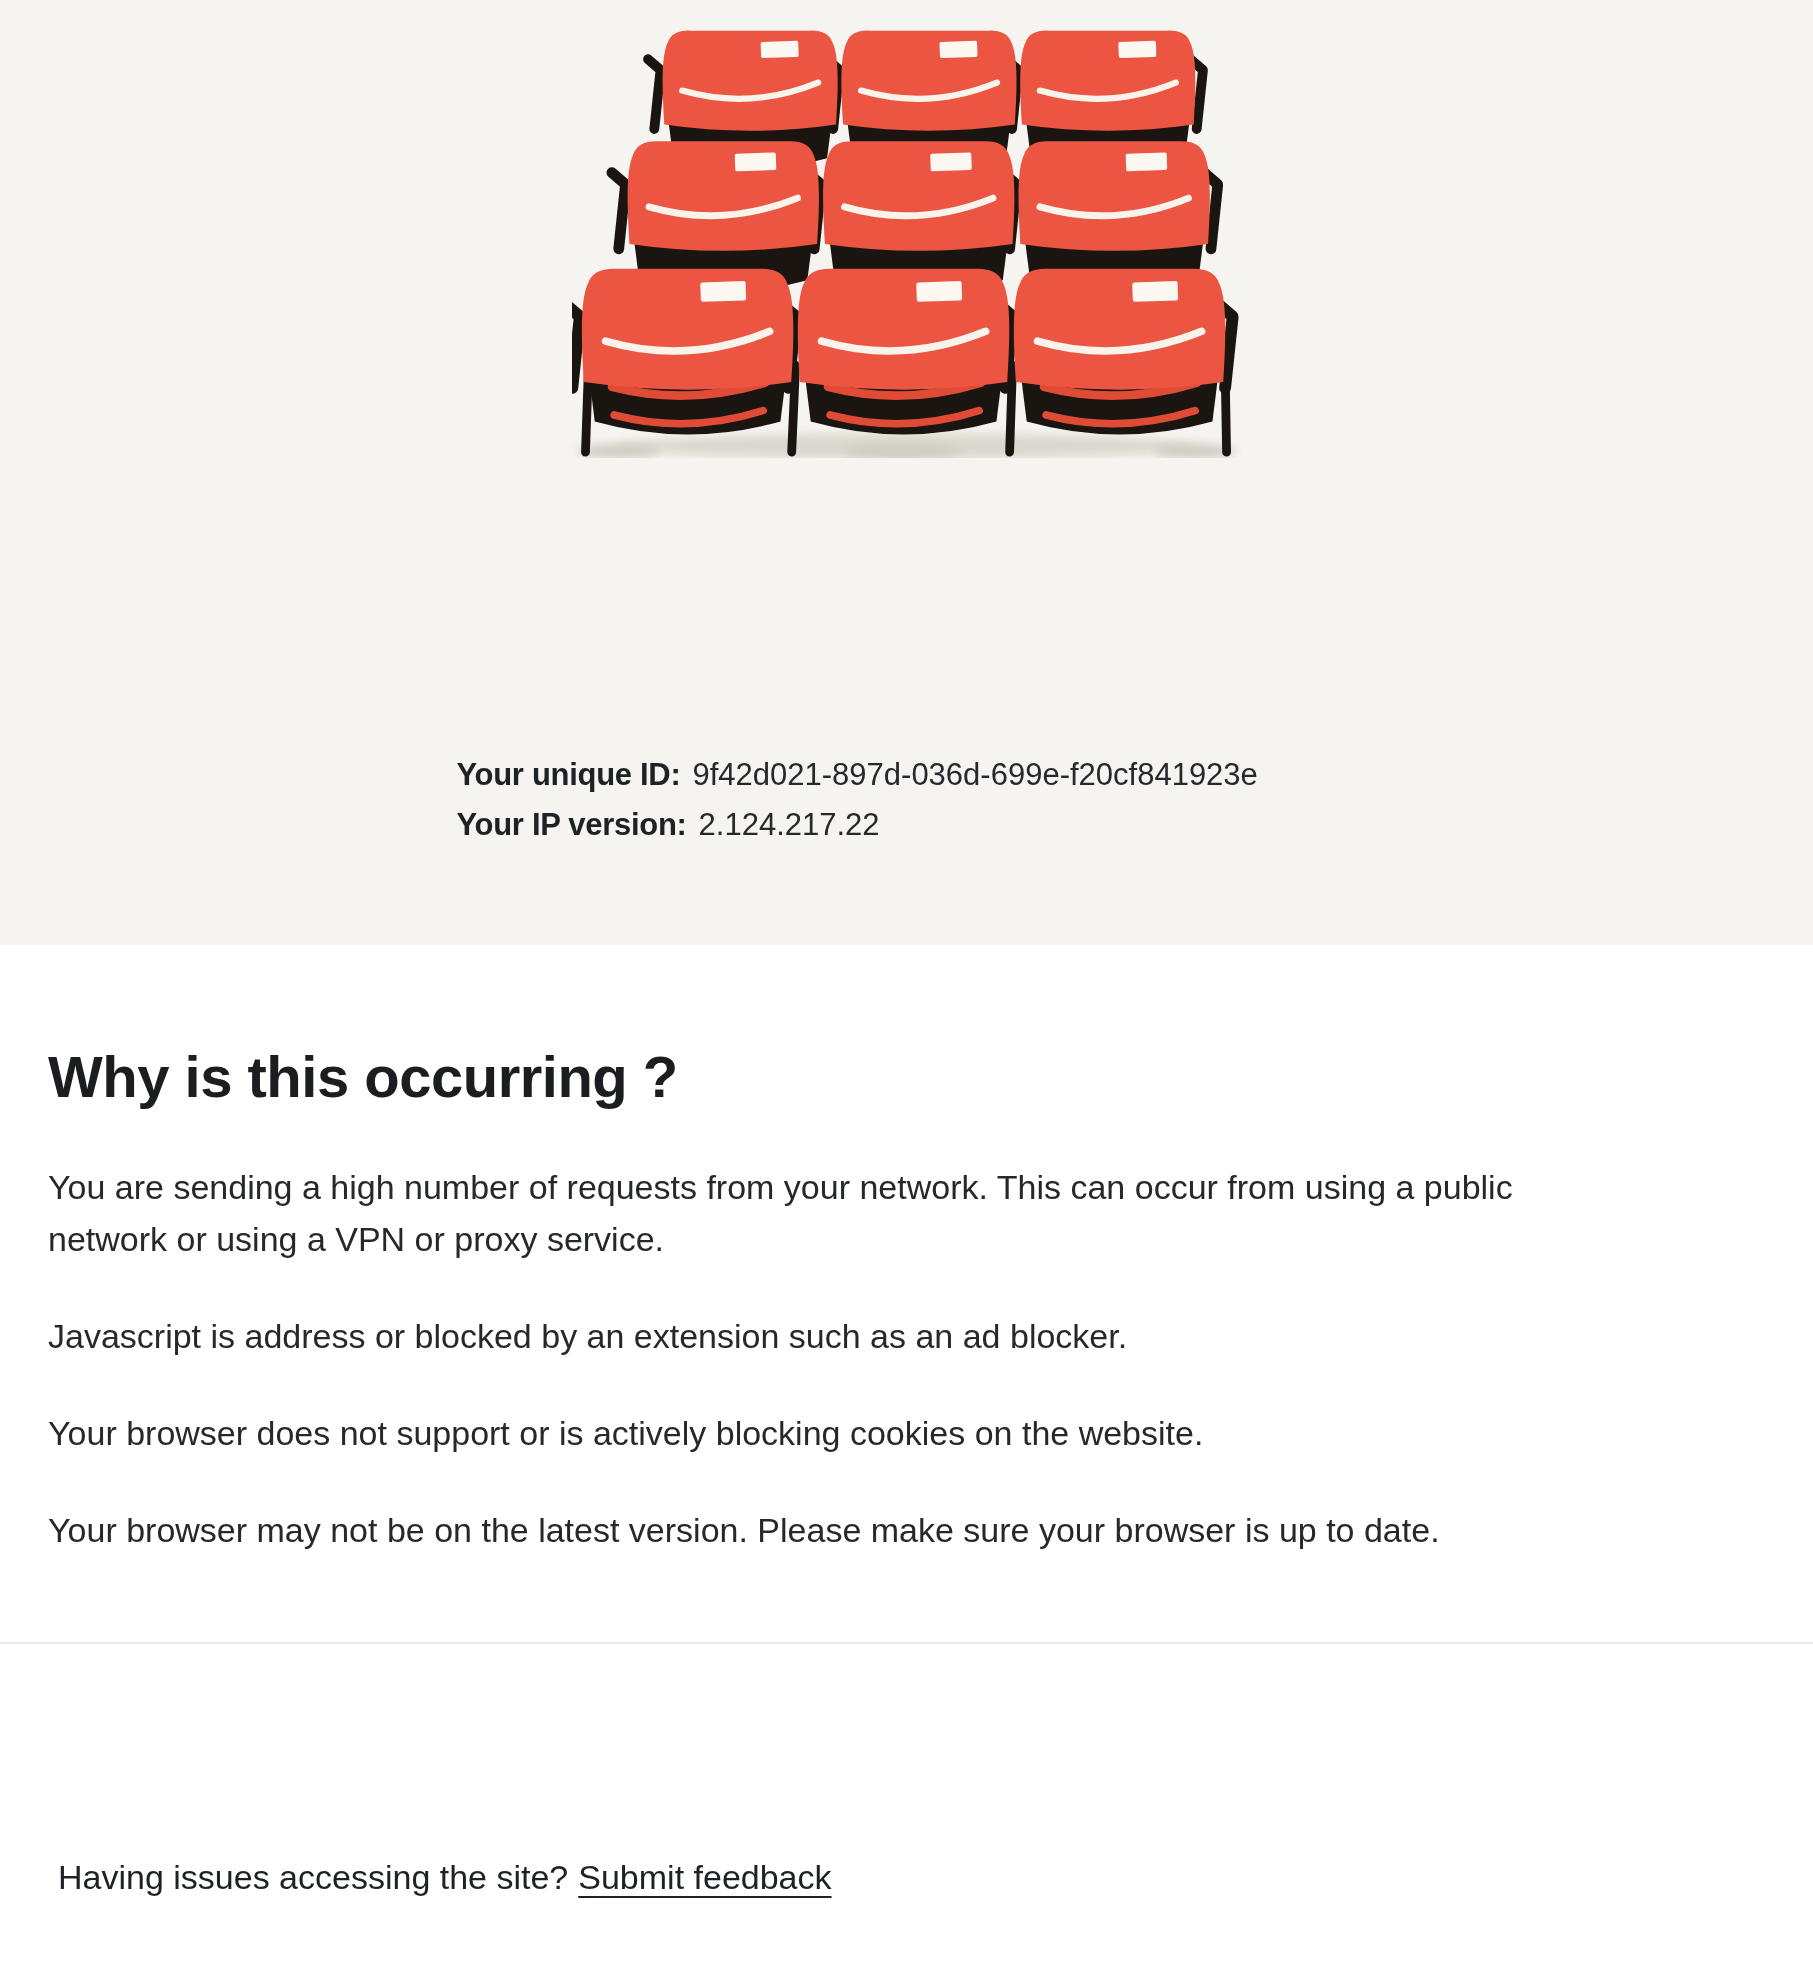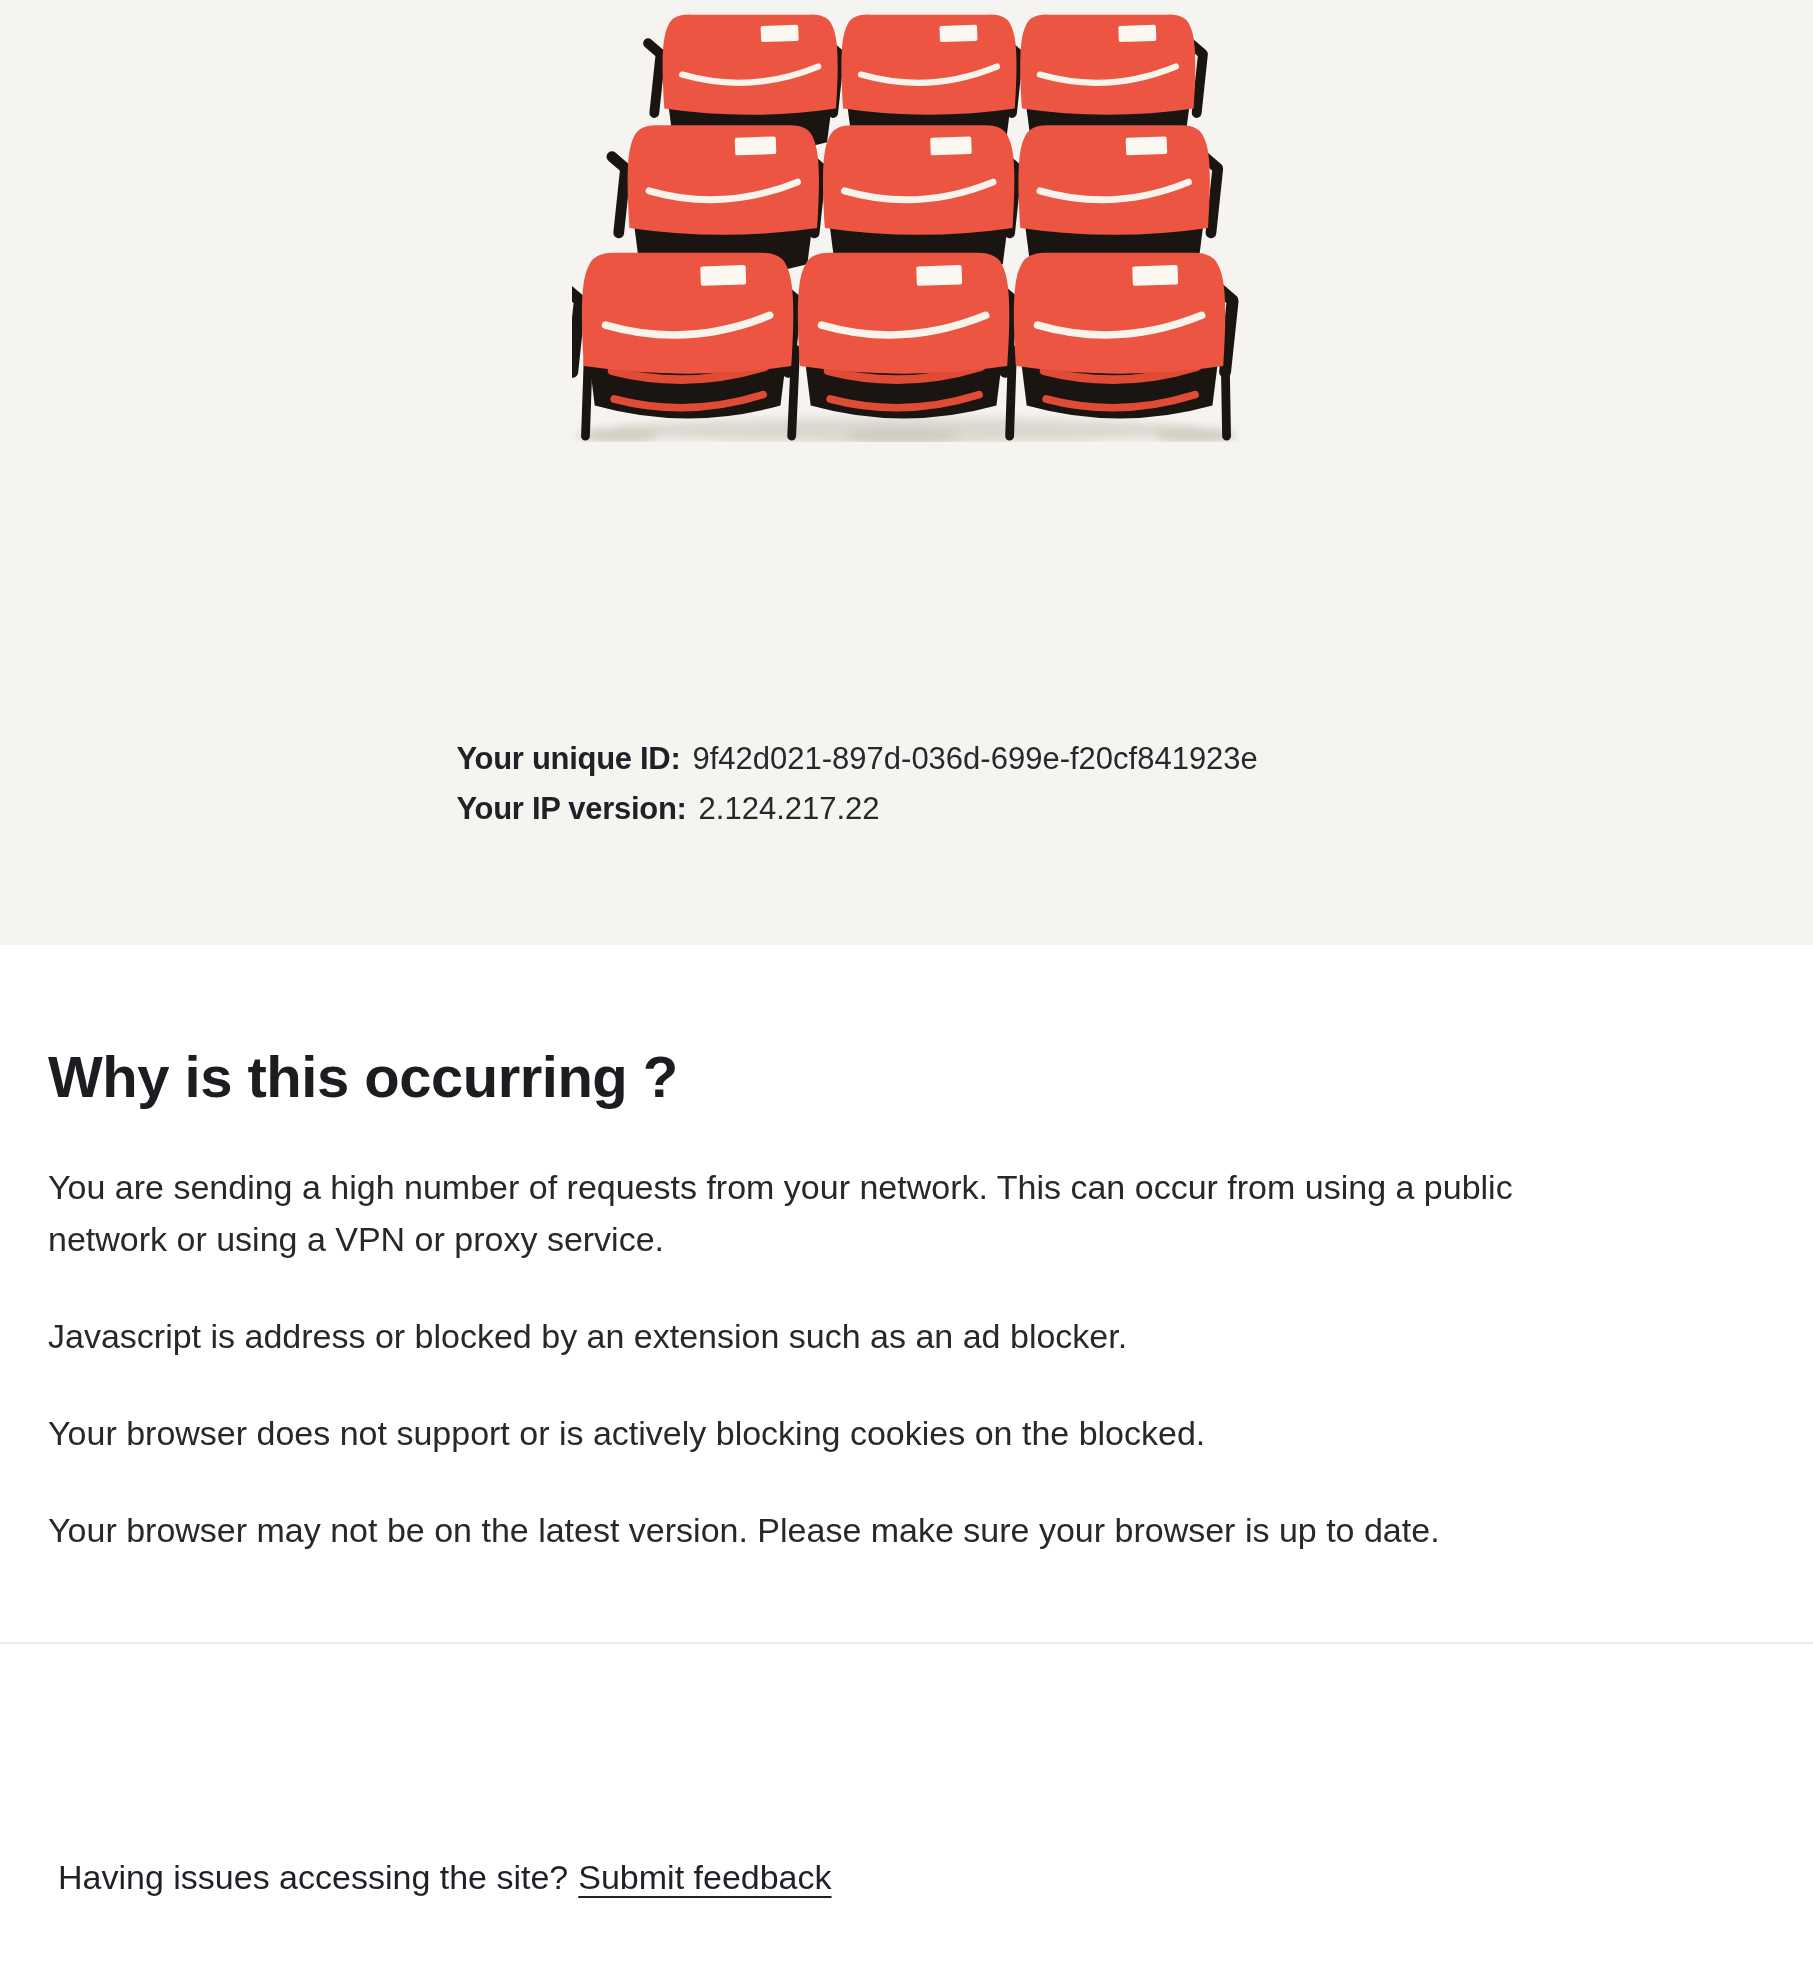--- a/index.html
+++ b/index.html
@@ -8,21 +8,21 @@
     font-family:"Liberation Sans", sans-serif;
     color:#212327;
     position:relative;
     overflow:hidden;
   }
   
   .hero{
     background:#f5f4f1;
     height:945px;
     box-sizing:border-box;
-    padding-top:12px;
+    padding-top:28px;
   }
   .illustration-wrap{
     width:670px;height:430px;
     margin:0 auto;
   }
   .illustration-wrap svg{display:block;width:670px;height:430px;}
   .id-block{
     width:900px;
     margin:292px auto 0;
   }
@@ -162,21 +162,21 @@
     <div class="id-line">
       <span class="lbl">Your IP version:</span><span class="val">2.124.217.22</span>
     </div>
   </div>
 </div>
 
 <div class="explain">
   <h1>Why is this occurring ?</h1>
   <p>You are sending a high number of requests from your network. This can occur from using a public network or using a VPN or proxy service.</p>
   <p>Javascript is address or blocked by an extension such as an ad blocker.</p>
-  <p>Your browser does not support or is actively blocking cookies on the blocked.</p>
+  <p>Your browser does not support or is actively blocking cookies on the website.</p>
   <p>Your browser may not be on the latest version. Please make sure your browser is up to date.</p>
 </div>
 
 <hr class="divider">
 
 <div class="footer">
   <span>Having issues accessing the site?</span><a href="#">Submit feedback</a>
 </div>
 
 </body></html>

